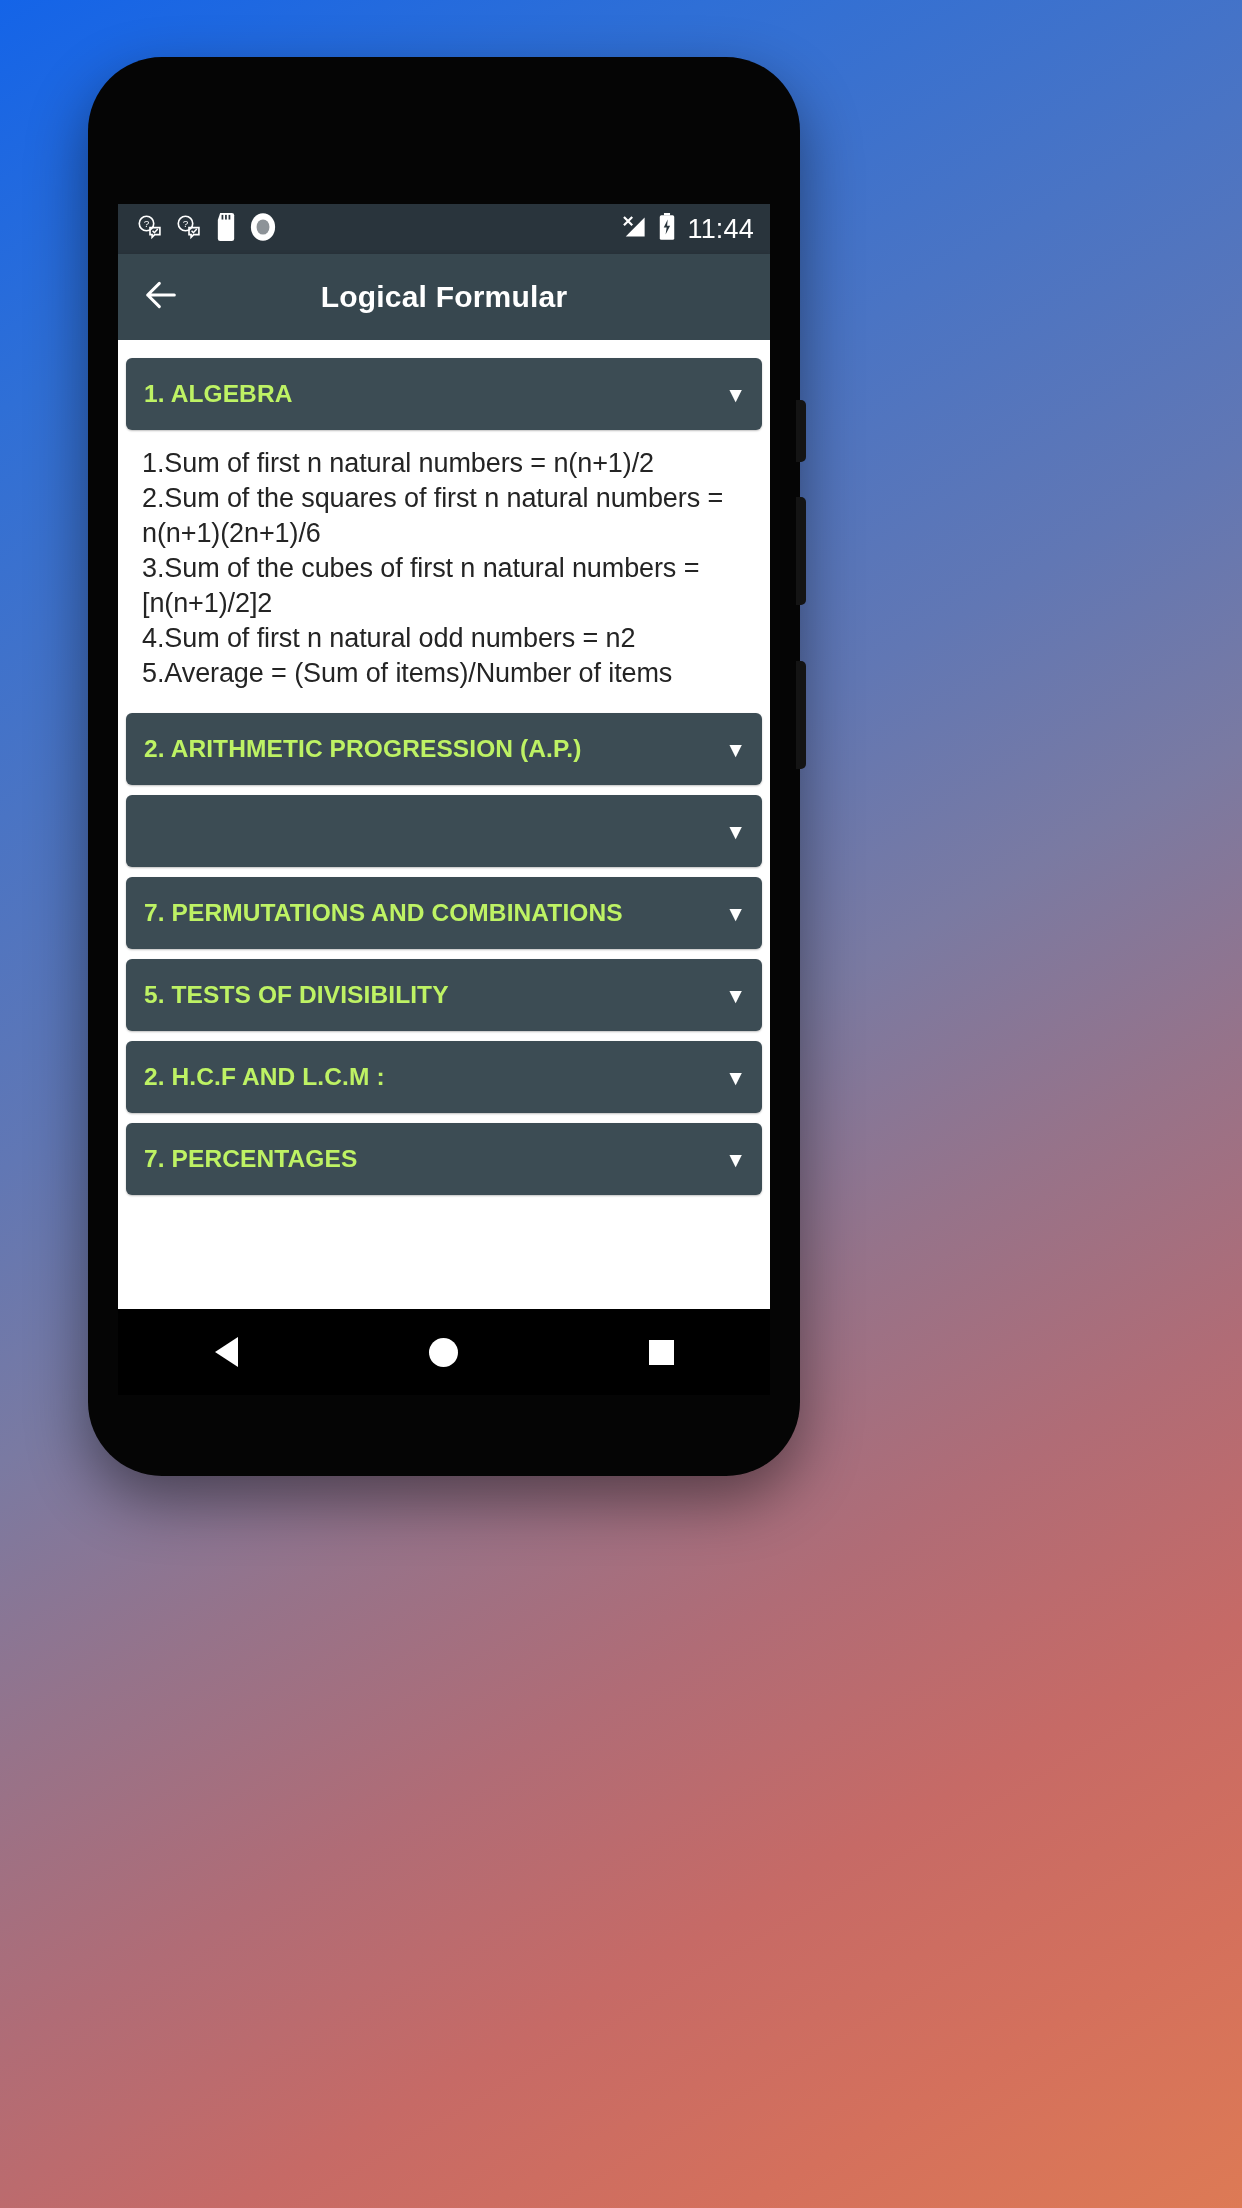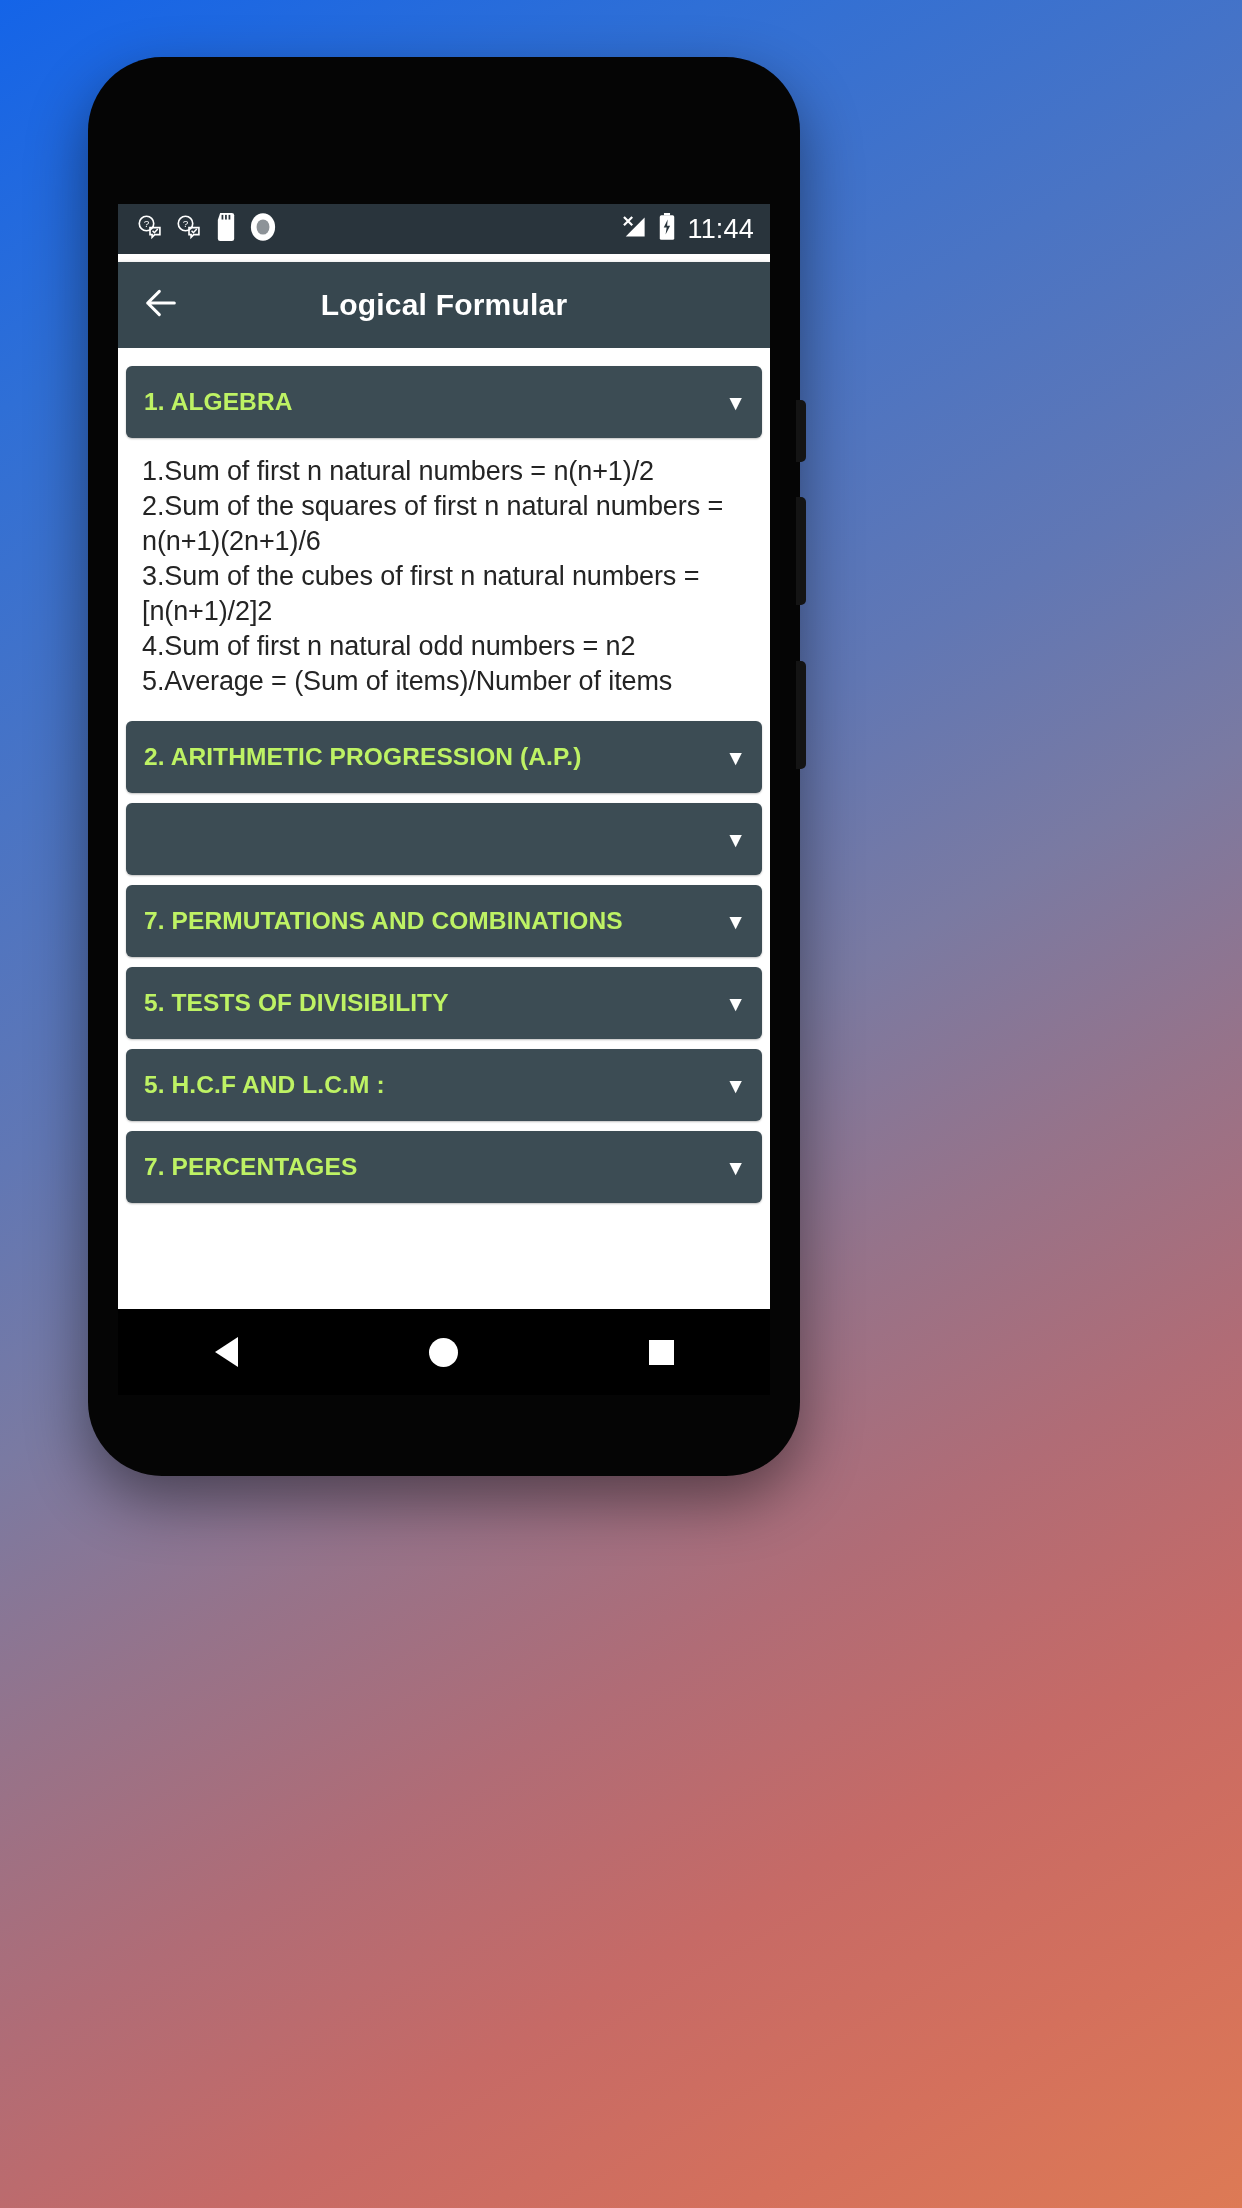--- a/index.html
+++ b/index.html
@@ -92,21 +92,20 @@
   .sicon { display: block; }
 
   
   .app-bar {
     height: 86px;
     background: #37474f;
     display: flex;
     align-items: center;
     position: relative;
     box-shadow: 0 2px 5px rgba(0,0,0,0.28);
-    margin-top: 8px;
   }
   .back-btn {
     width: 62px;
     height: 62px;
     margin-left: 12px;
     display: flex;
     align-items: center;
     justify-content: center;
     cursor: pointer;
   }
@@ -327,21 +326,21 @@
 
       <div class="accordion-item">
         <div class="acc-header">
           <span class="acc-title">5. TESTS OF DIVISIBILITY</span>
           <span class="acc-caret">▼</span>
         </div>
       </div>
 
       <div class="accordion-item">
         <div class="acc-header">
-          <span class="acc-title">5. H.C.F AND L.C.M :</span>
+          <span class="acc-title">2. H.C.F AND L.C.M :</span>
           <span class="acc-caret">▼</span>
         </div>
       </div>
 
       <div class="accordion-item">
         <div class="acc-header">
           <span class="acc-title">7. PERCENTAGES</span>
           <span class="acc-caret">▼</span>
         </div>
       </div>

